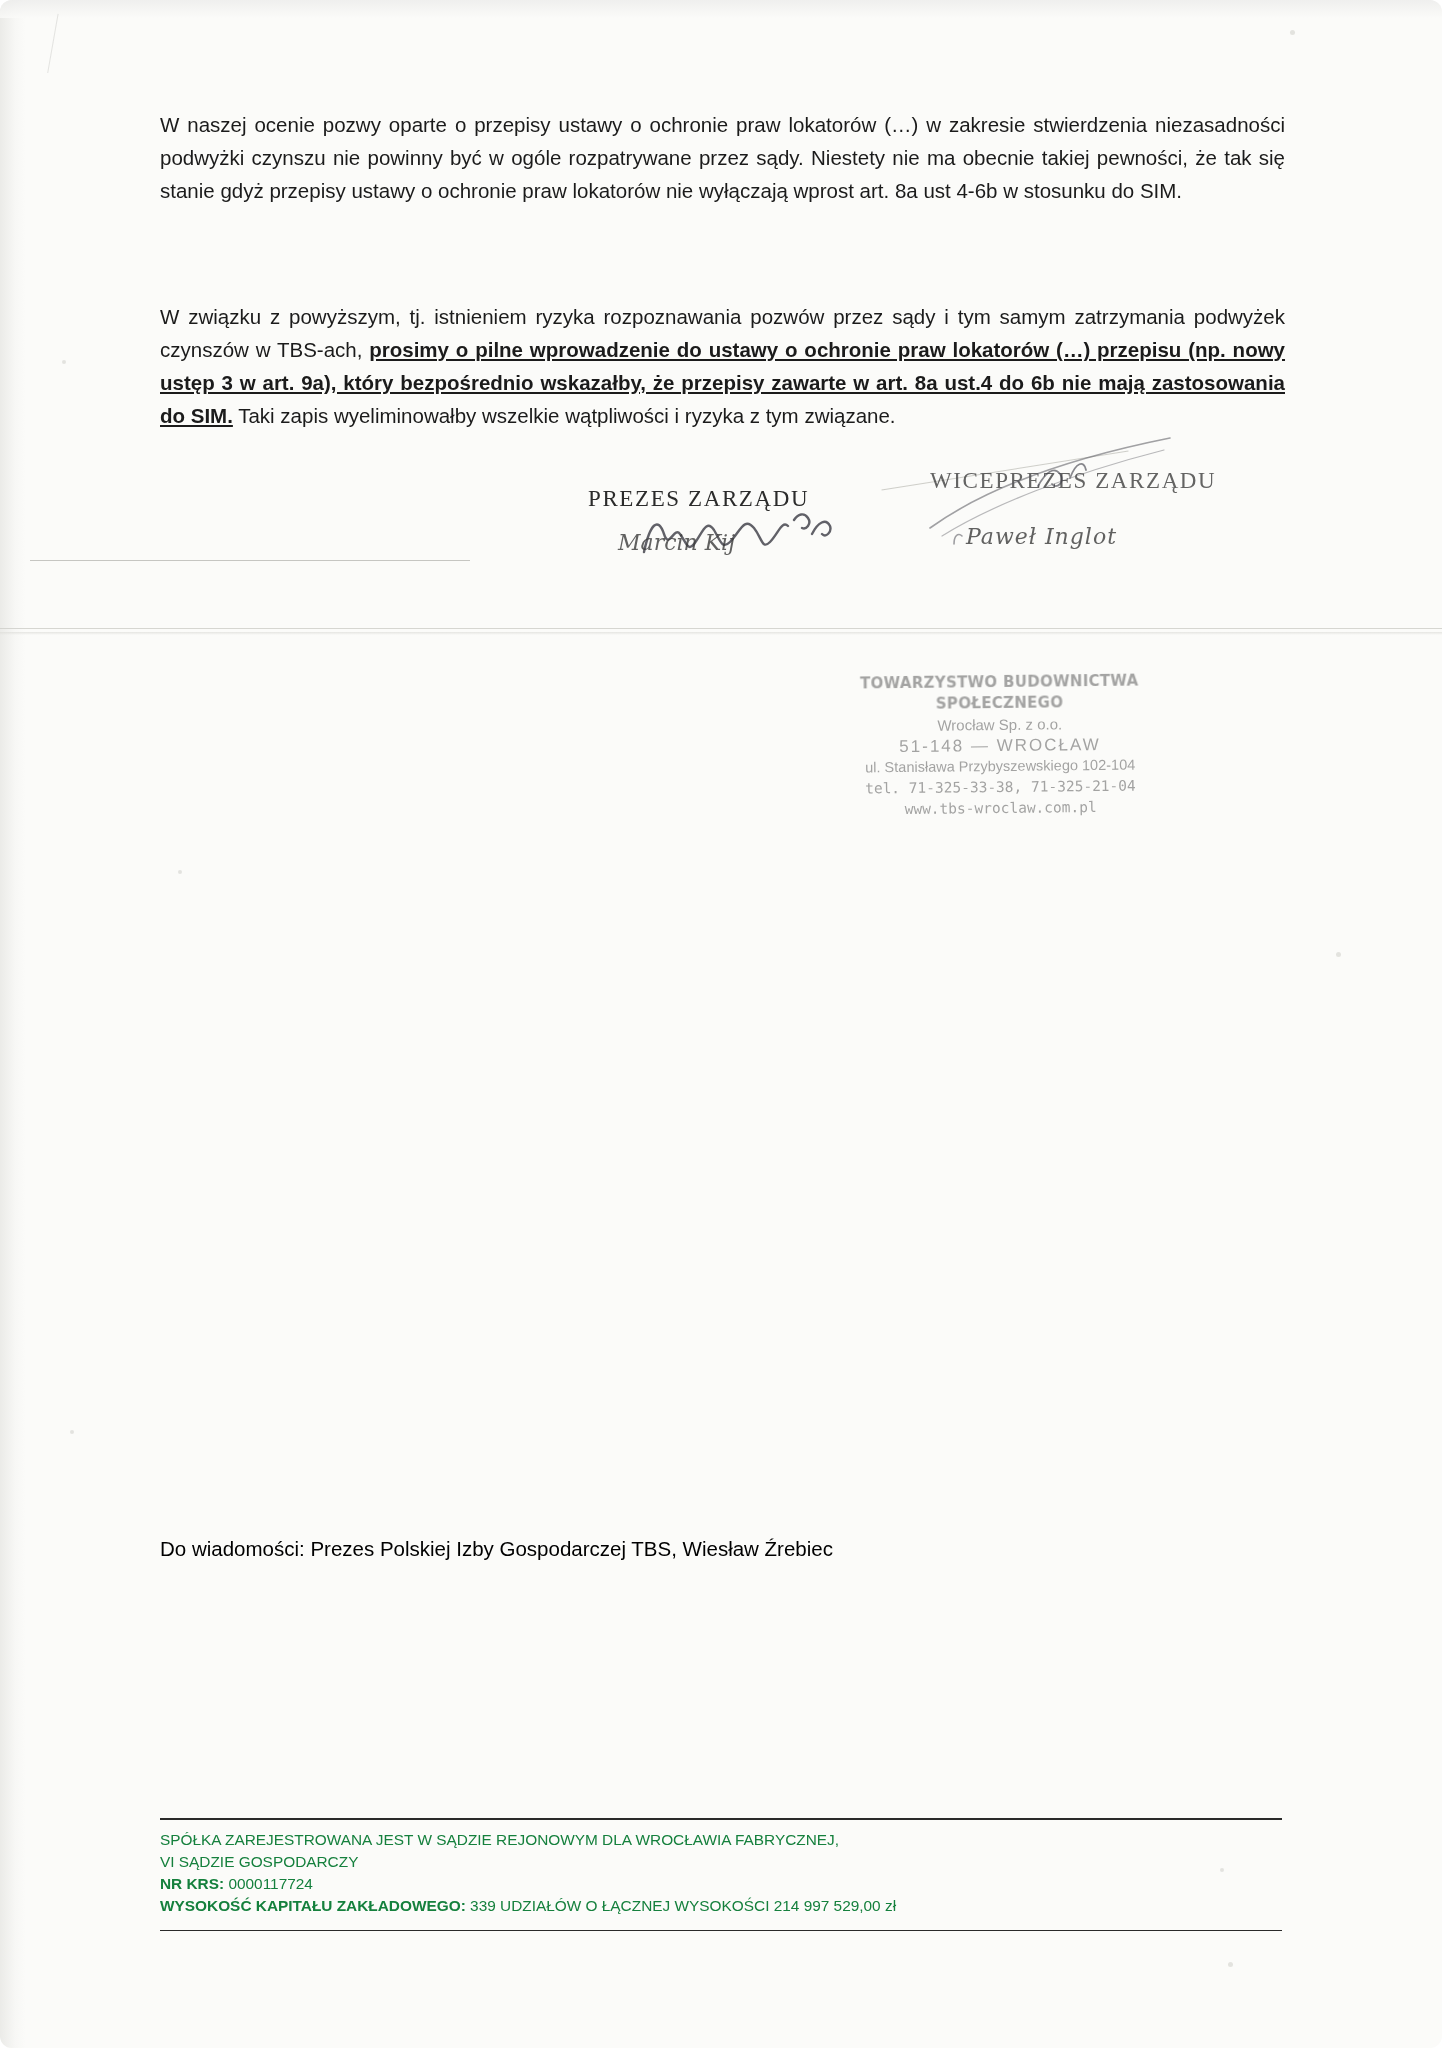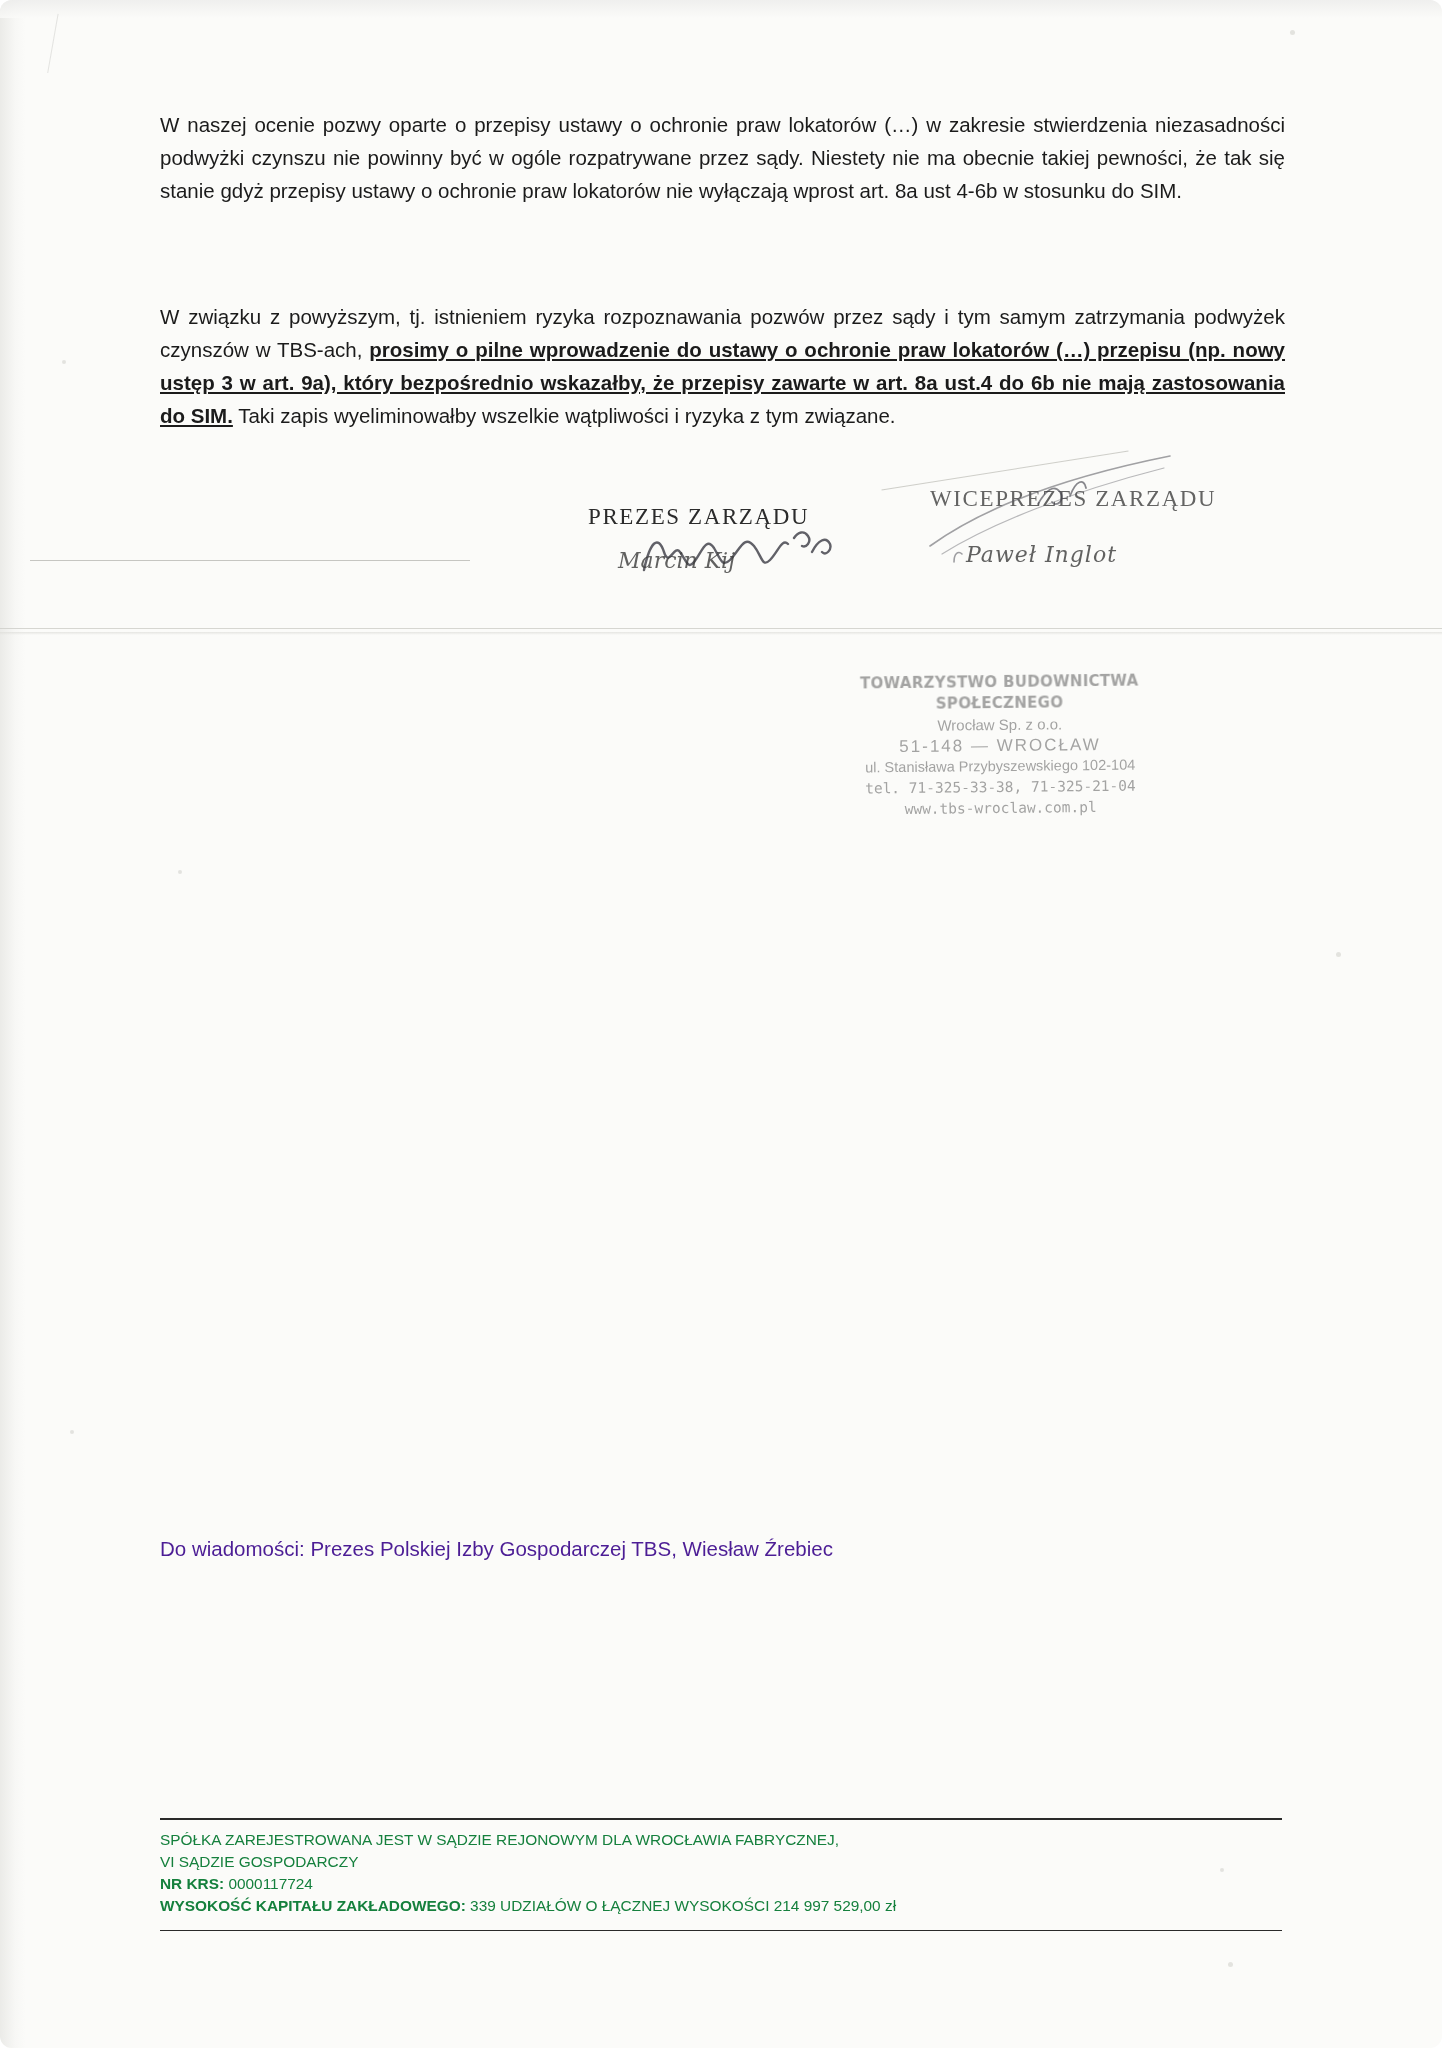--- a/index.html
+++ b/index.html
@@ -84,21 +84,21 @@
   .p1 { top: 108px; }
   .p2 { top: 272px; margin-top: 28px; }
 
   .bold-underline {
     font-weight: bold;
     text-decoration: underline;
   }
 
   .signatures {
     position: absolute;
-    left: 0; top: 504px;
+    left: 0; top: 486px;
     width: 1442px;
     height: 160px;
   }
   .sig-block { position: absolute; }
   .sig-prezes { left: 588px; top: 0; }
   .sig-wiceprezes { left: 930px; top: -18px; }
   .sig-title {
     font-family: "Liberation Serif", serif;
     font-size: 23px;
     letter-spacing: 1.6px;
@@ -143,21 +143,21 @@
   .stamp .l3 { font-size: 17px; letter-spacing: 2px; font-family: "Liberation Sans", sans-serif; }
   .stamp .l4 { font-size: 14.5px; font-family: "Liberation Sans", sans-serif; }
   .stamp .l5 { font-size: 14.5px; font-family: "DejaVu Sans Mono", monospace; }
   .stamp .l6 { font-size: 14.5px; font-family: "DejaVu Sans Mono", monospace; }
 
   .cc-note {
     position: absolute;
     left: 160px;
     top: 1537px;
     font-size: 20.5px;
-    color: #4c1d95;
+    color: #000000;
   }
 
   .footer {
     position: absolute;
     left: 160px;
     top: 1818px;
     width: 1122px;
   }
   .footer-rule-top,
   .footer-rule-bottom {

